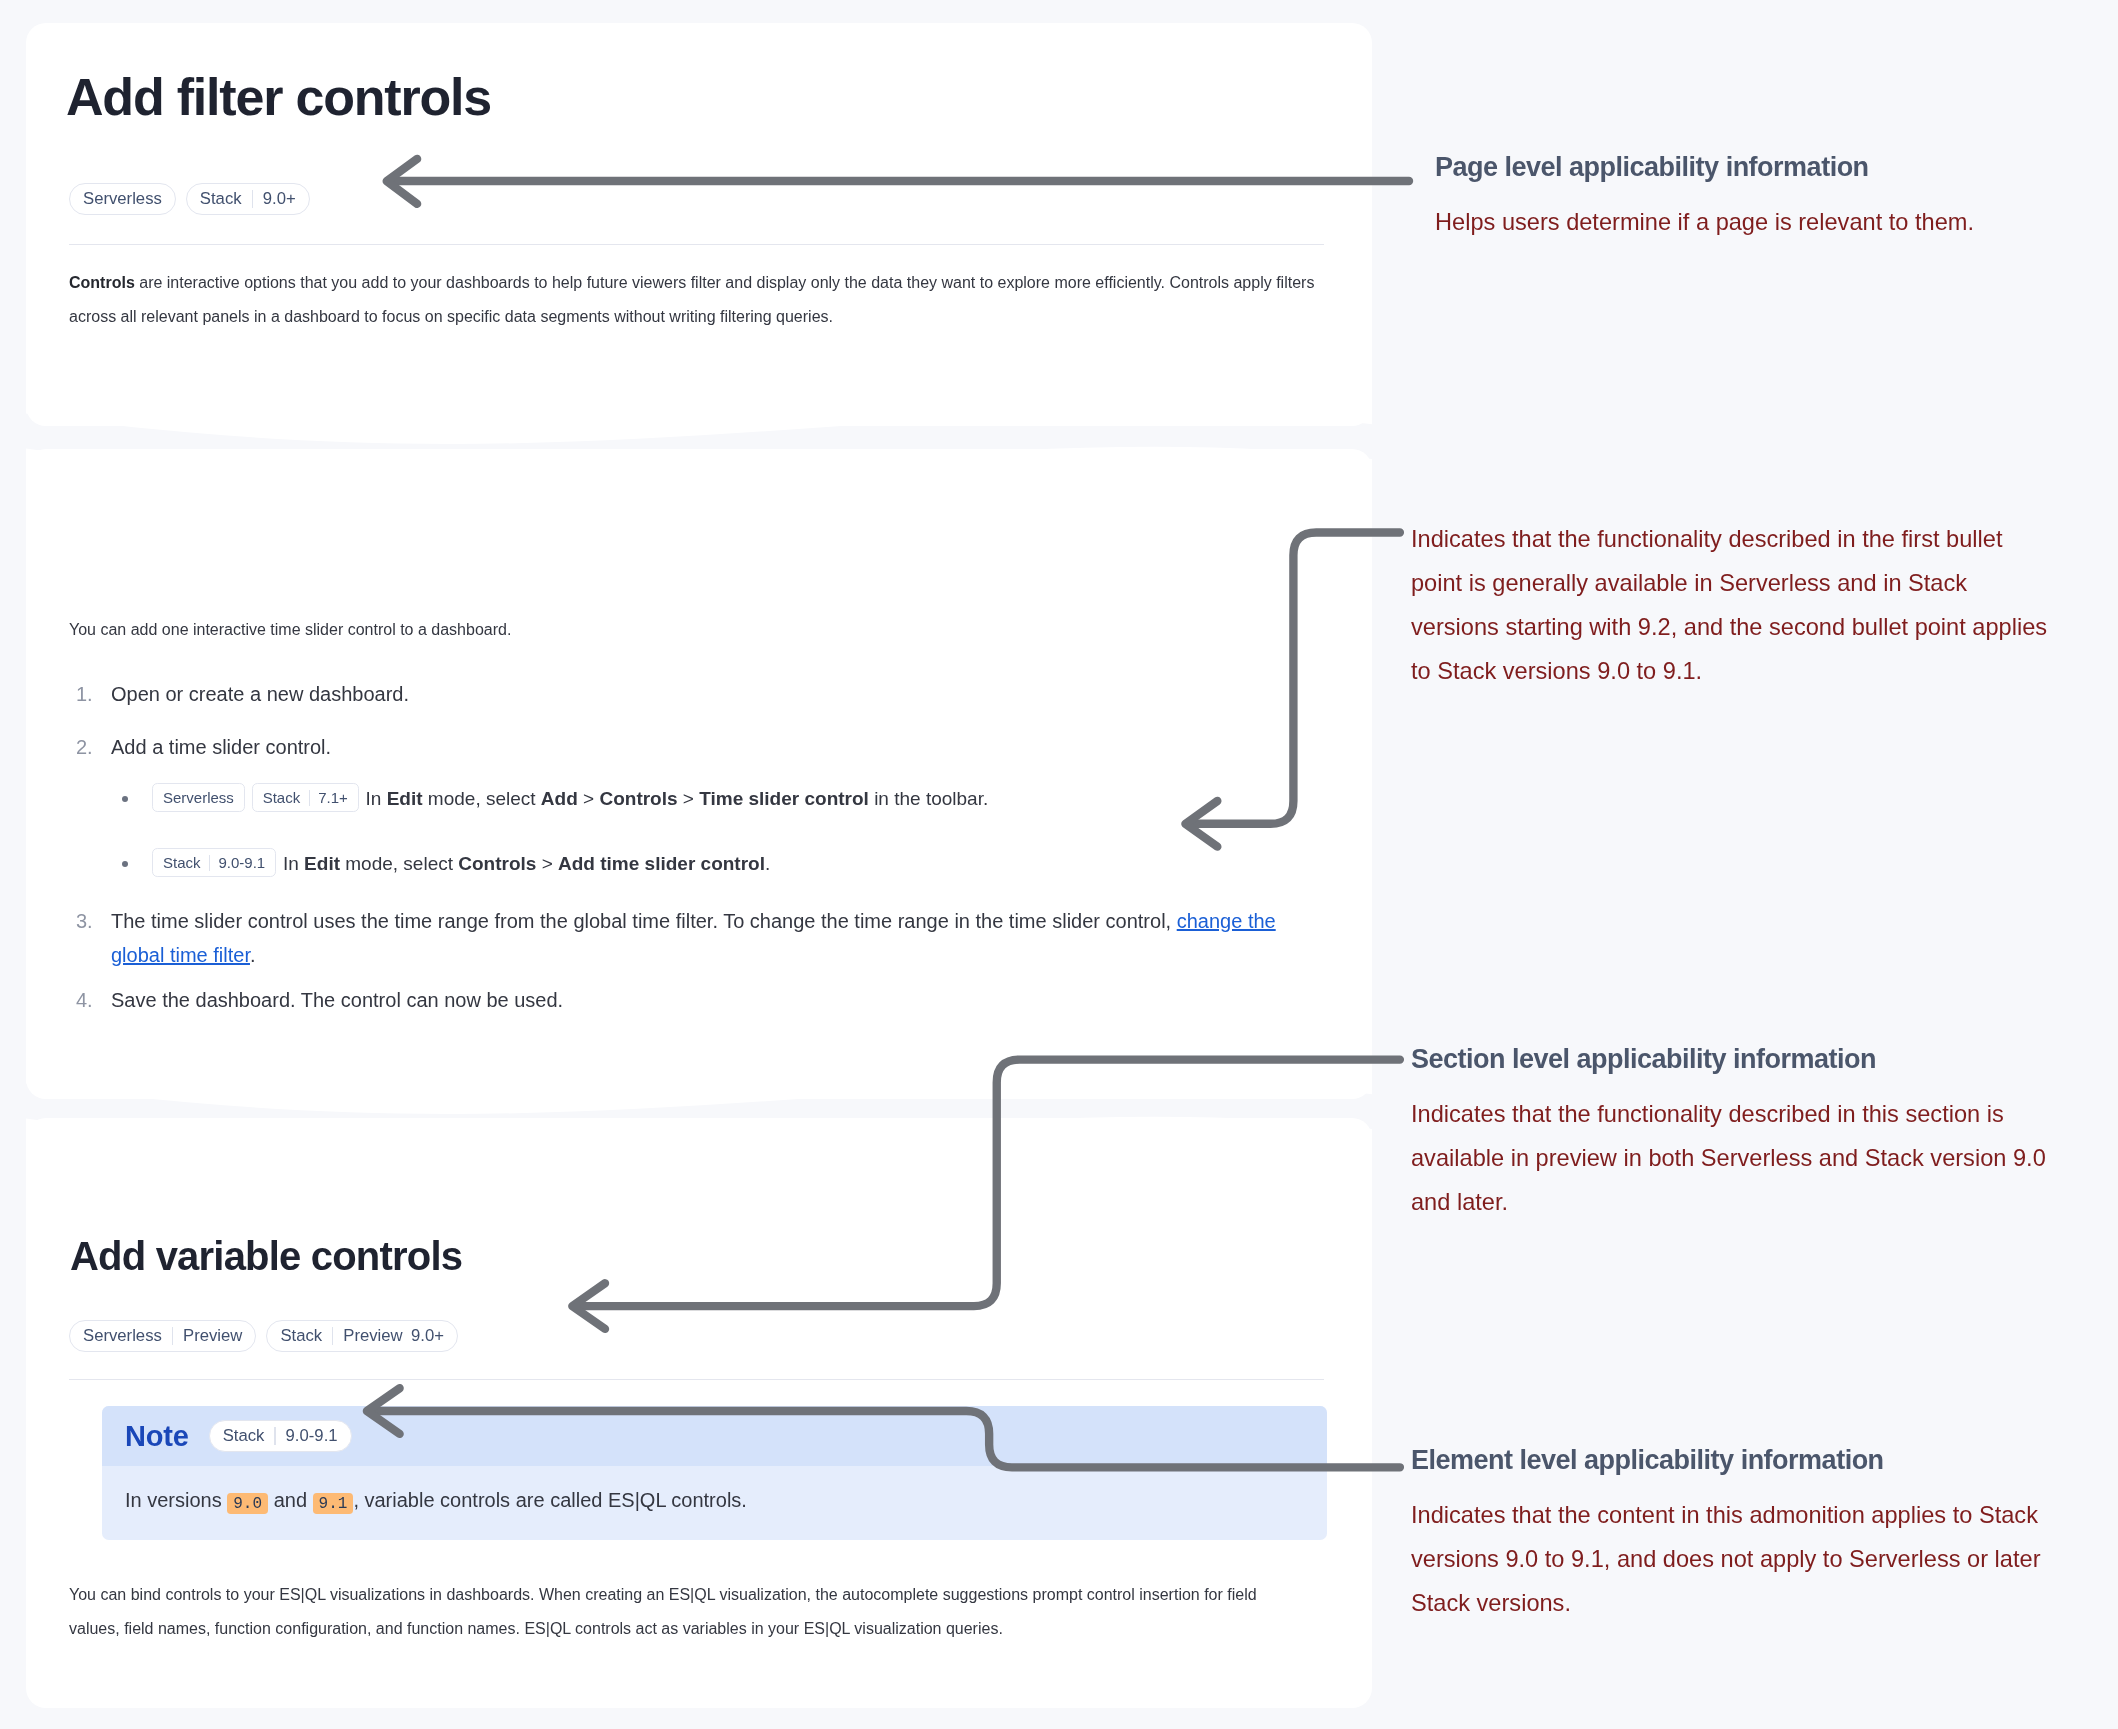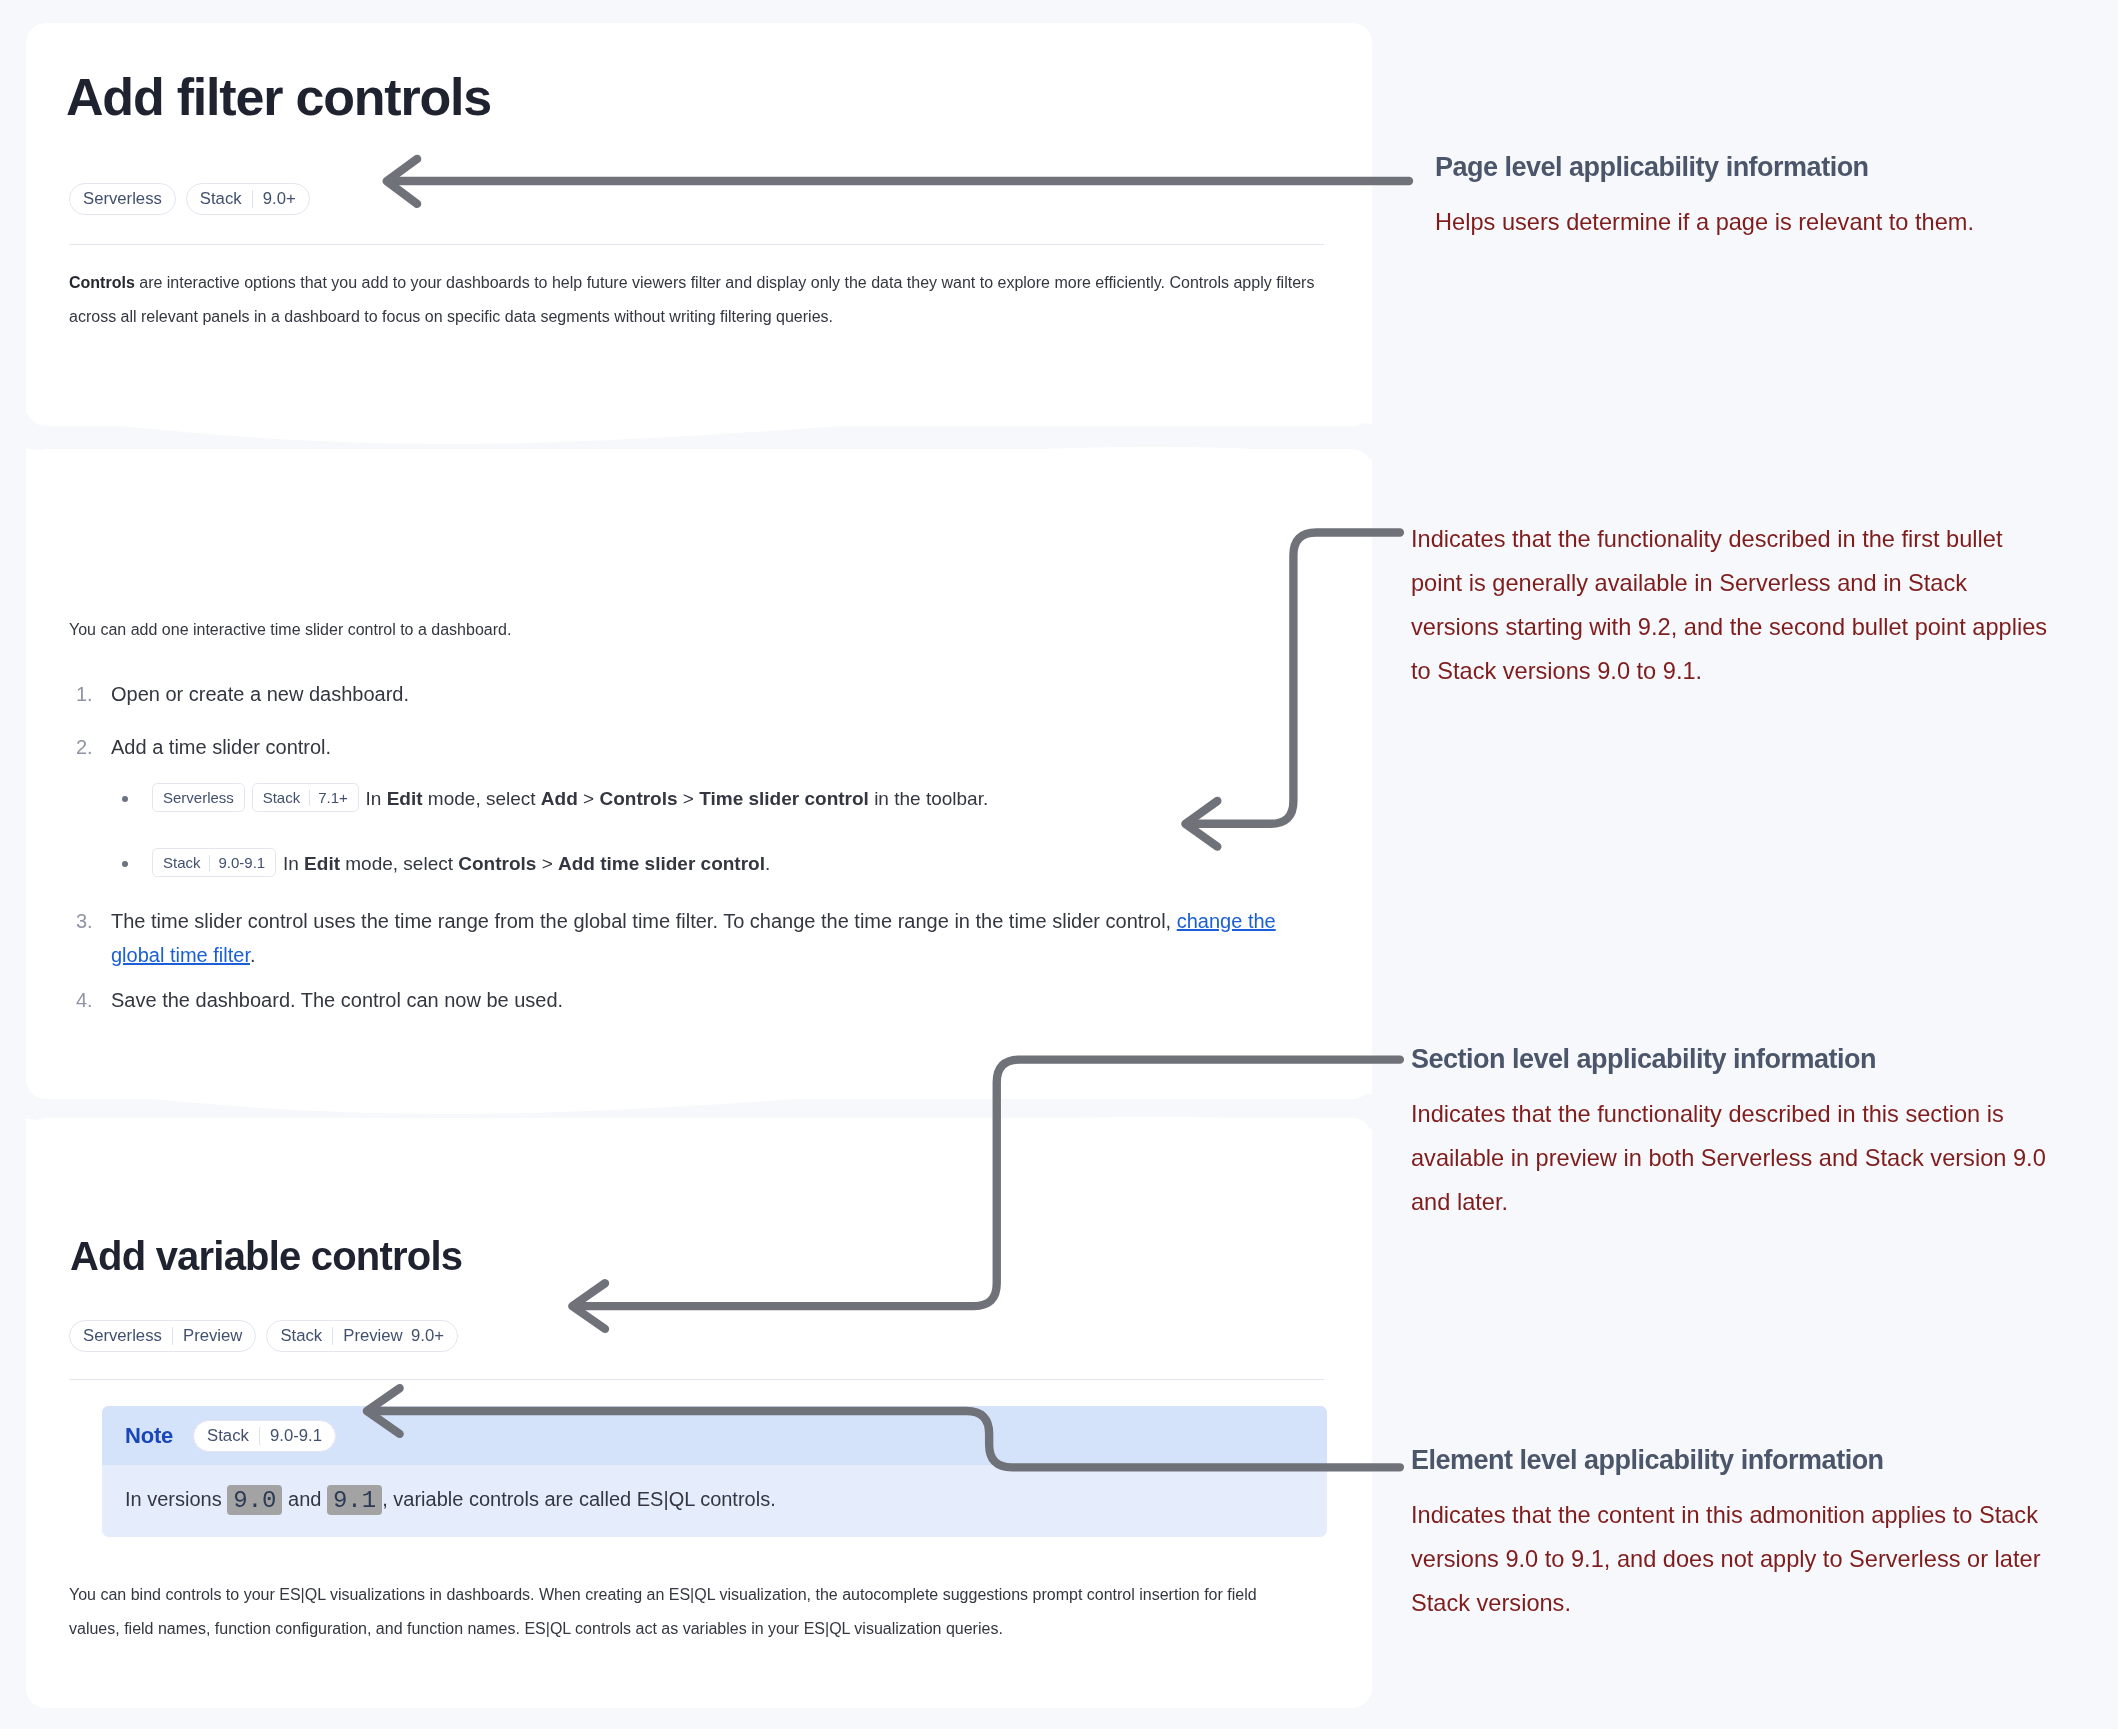--- a/index.html
+++ b/index.html
@@ -134,33 +134,33 @@
     position:absolute;
     border-radius:6.8px; overflow:hidden;
     background:#e5edfc;
   }
   .note-head{
     background:#d4e2fa;
     display:flex; align-items:center;
     padding:13.7px 23px;
   }
   .note-title{
-    font-size:22px; font-weight:700; color:#1a47b8;
+    font-size:29px; font-weight:700; color:#1a47b8;
     margin-right:20px; letter-spacing:-0.2px;
   }
   .note-body{
     padding:18px 23px 21px 23px;
     font-size:20px; line-height:32px; color:#343741;
   }
   code.inl{
     font-family:"Liberation Mono", monospace;
-    background:#a3a3a3;
+    background:#fdba74;
     border-radius:3.8px;
     padding:1.5px 6px;
-    font-size:24px;
+    font-size:16px;
     color:#2b3a55;
   }
 
   
   .anno{ position:absolute; width:643px; }
   .anno h3{
     margin:0 0 16.7px 0;
     font-size:27px; font-weight:700; letter-spacing:-0.5px;
     color:#4b566b; line-height:1.15;
   }

